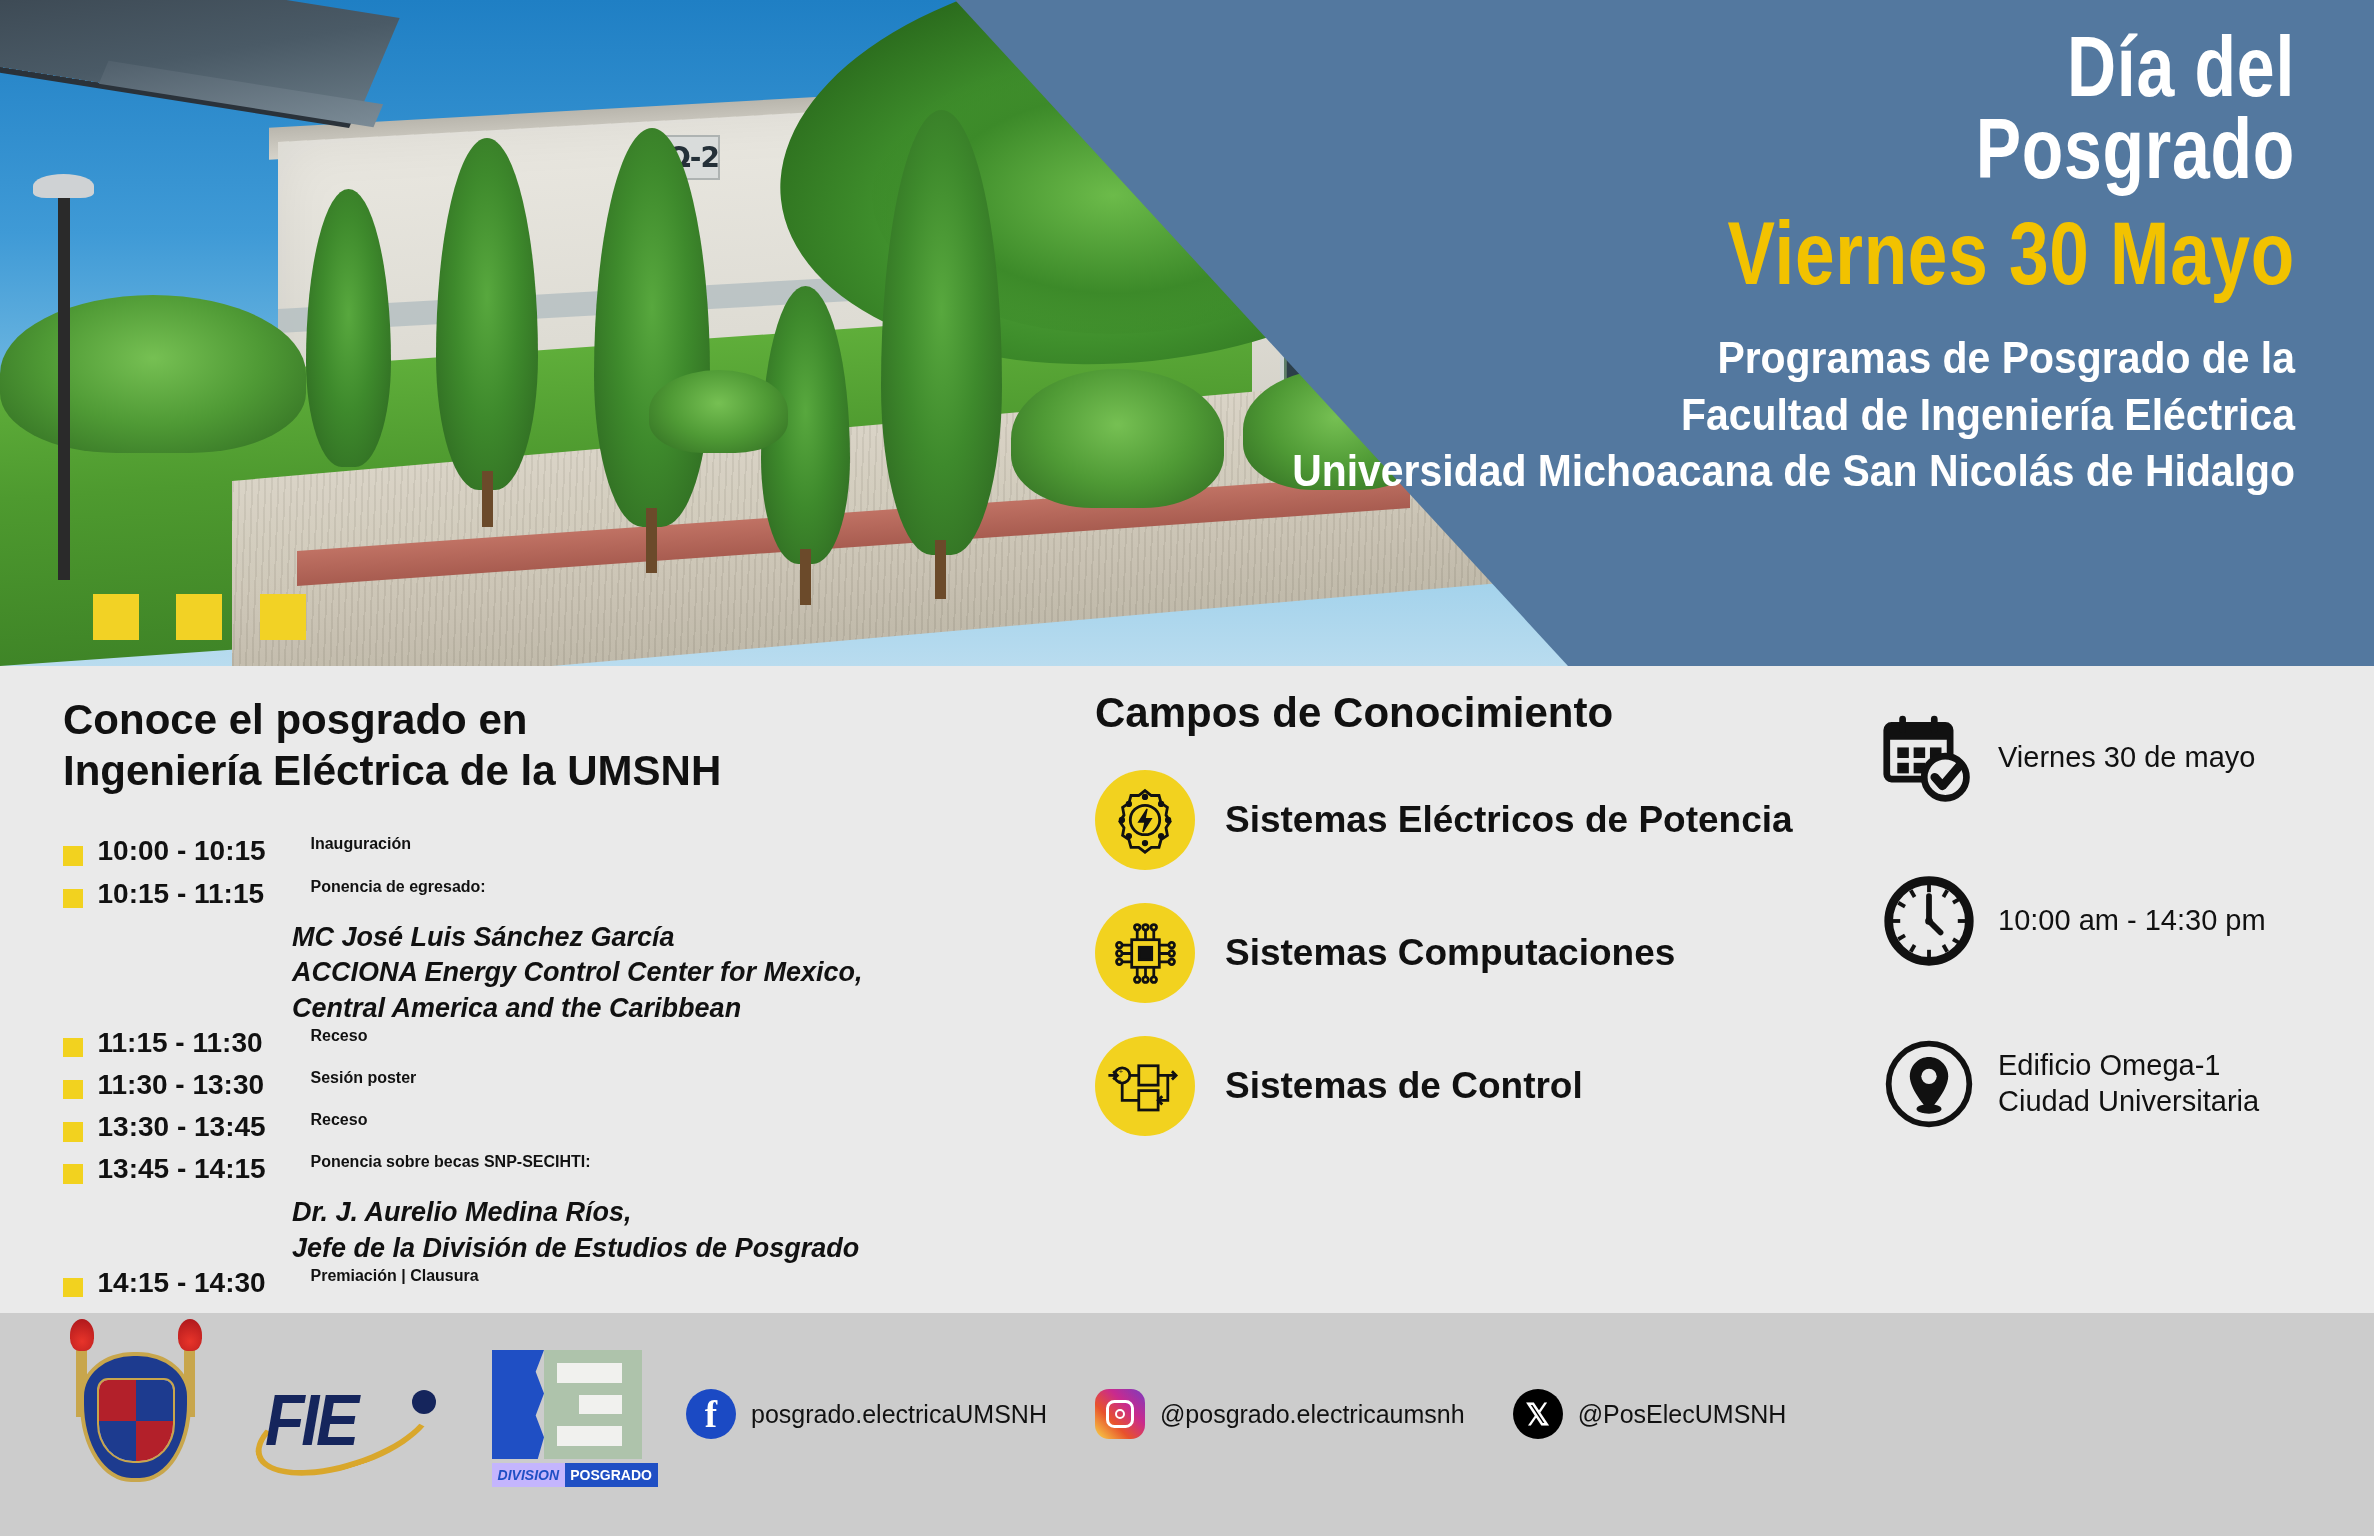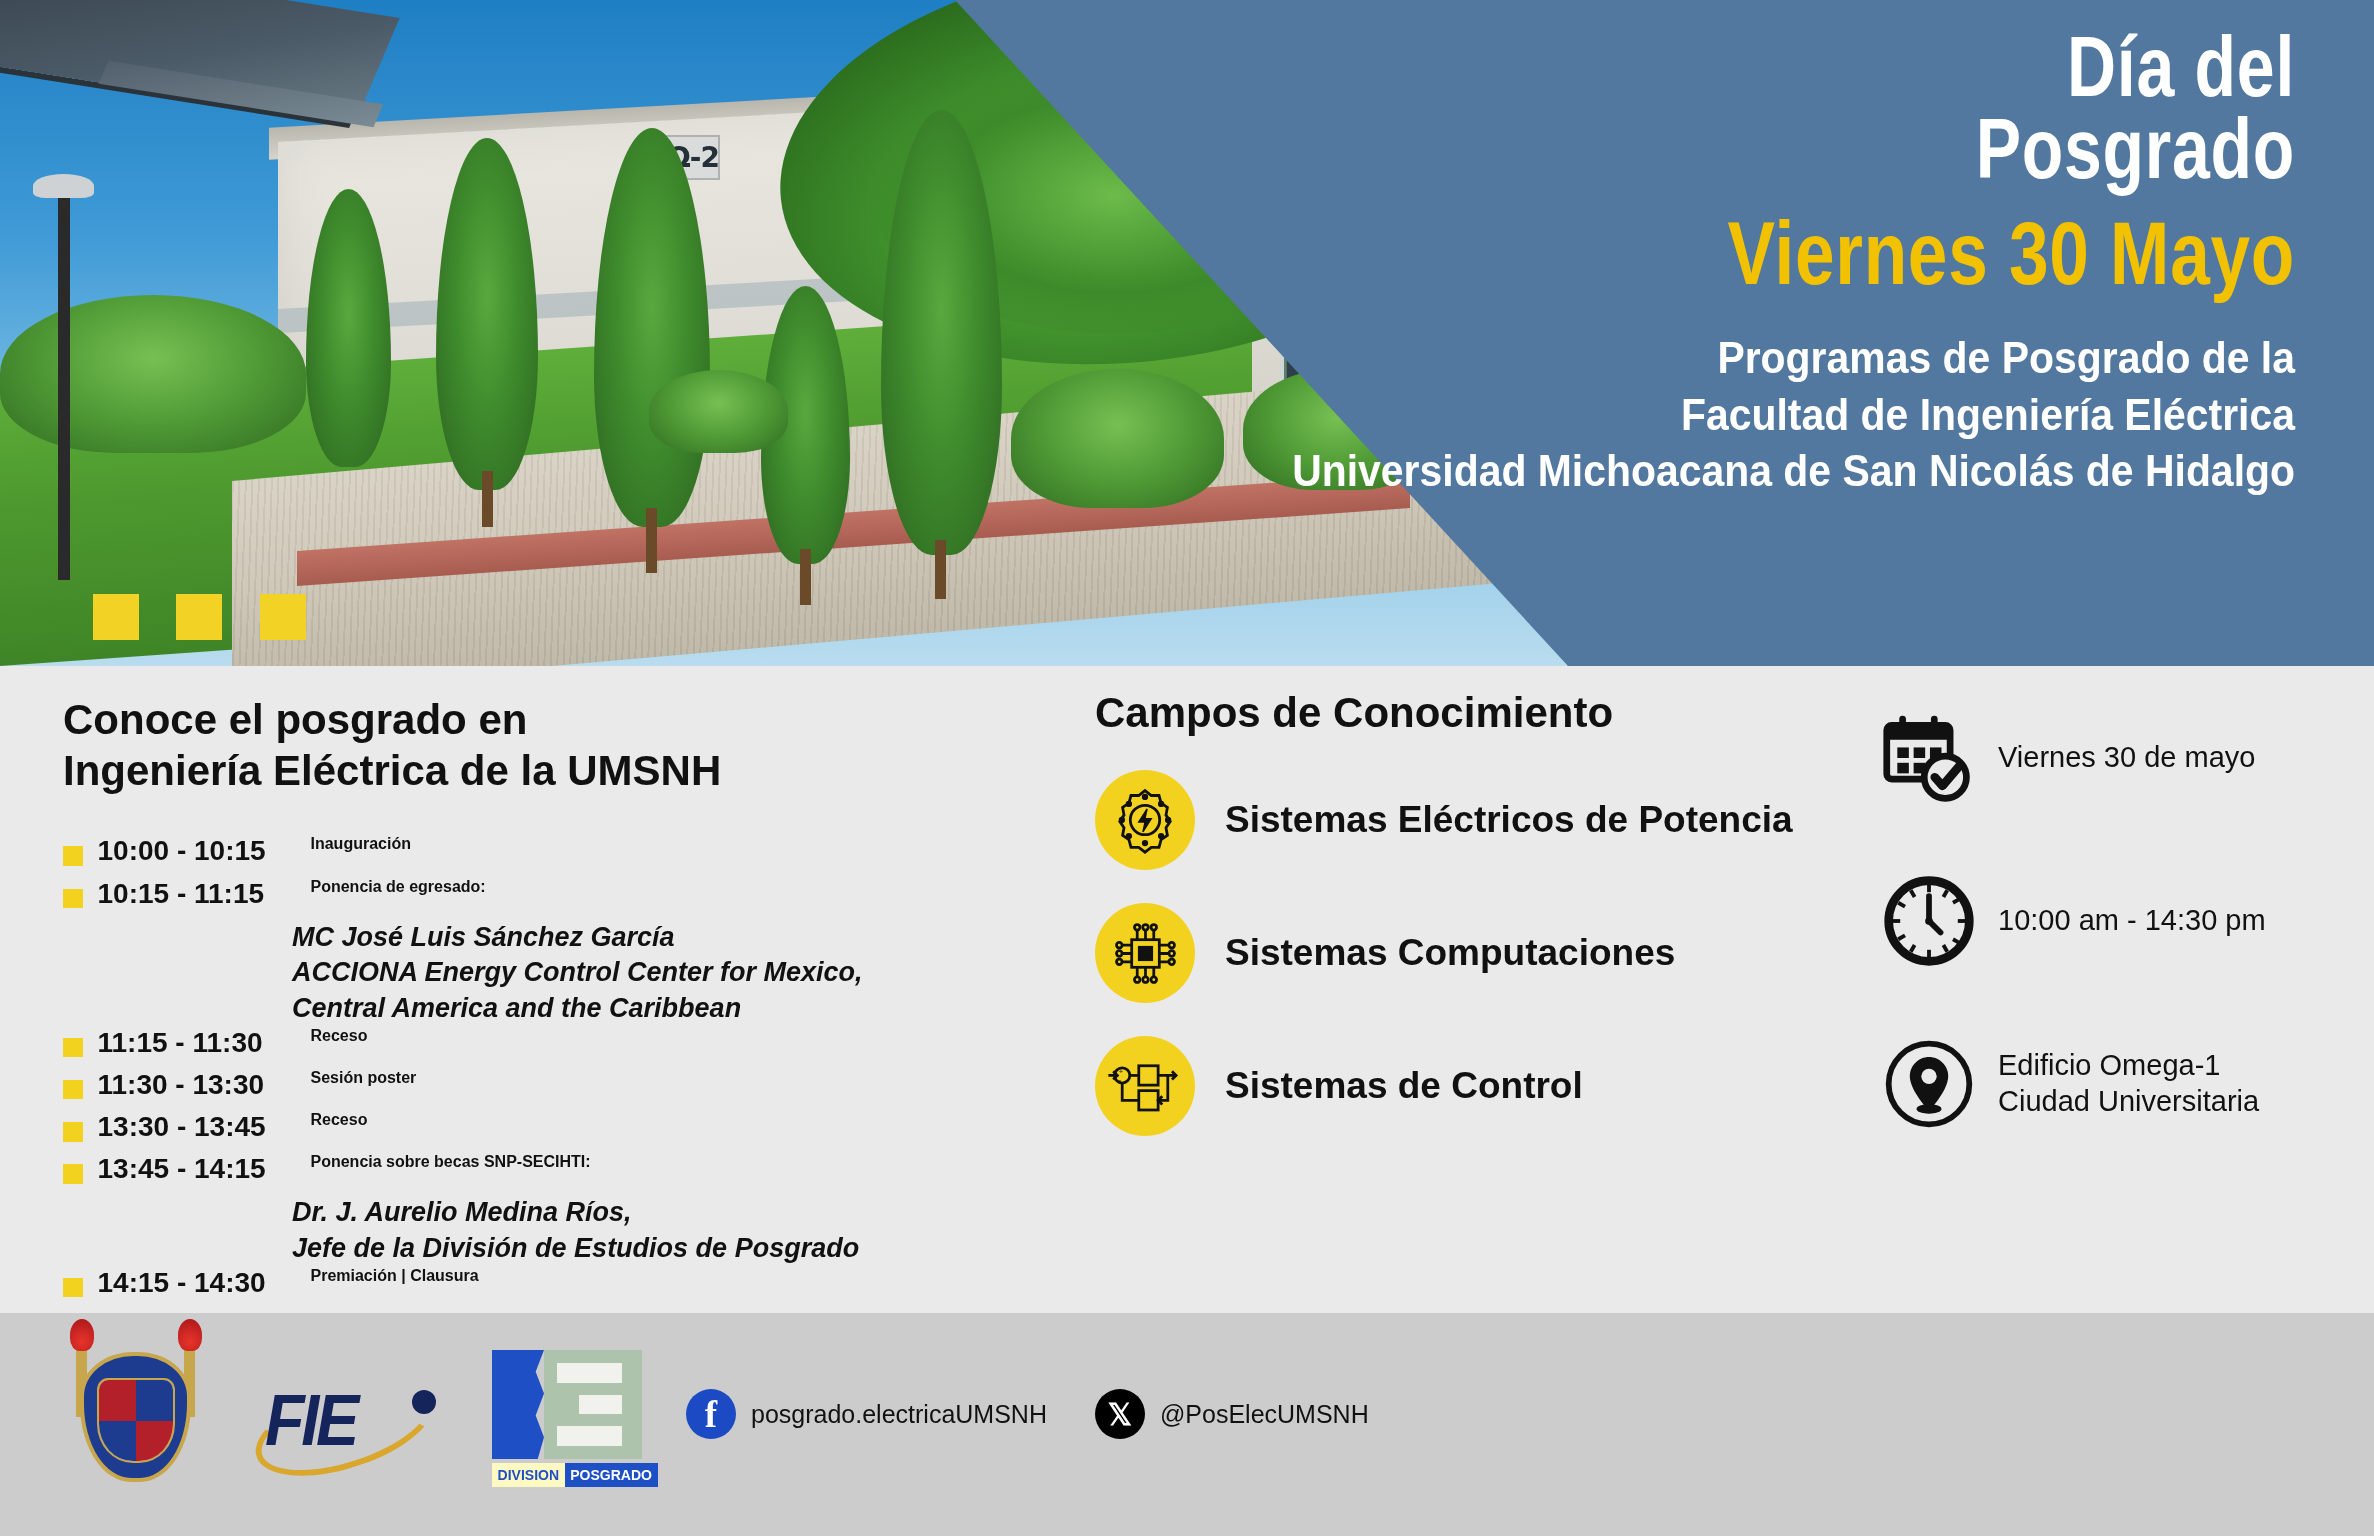--- a/index.html
+++ b/index.html
@@ -193,21 +193,21 @@
   .fie-dot { position:absolute; right:3.7px; top:22px; width:24px; height:24px; border-radius:50%; background:#15255c; }
 
   .ie-logo { width:150px; height:139px; position:relative; }
   .ie-box { position:absolute; left:0; top:0; width:150px; height:109px; display:flex; }
   .ie-i { width:52px; height:109px; background:#1f4fc4; clip-path:polygon(0 0,100% 0,84% 20%,100% 40%,84% 60%,100% 80%,88% 100%,0 100%); }
   .ie-e { flex:1; background:#aec3ab; position:relative; }
   .ie-e::before{ content:""; position:absolute; left:13px; top:13px; width:65px; height:20.4px; background:#f1f1ee; }
   .ie-e::after { content:""; position:absolute; left:13px; top:76px; width:65px; height:20.4px; background:#f1f1ee; }
   .ie-e-mid { position:absolute; left:35px; top:45px; width:43px; height:18.6px; background:#f1f1ee; }
   .ie-cap { position:absolute; left:0; top:113px; width:150px; height:24px; display:flex; font-size:14px; font-weight:bold; }
-  .ie-cap .a{ background:#fef9c3; color:#1f4fc4; padding:3.7px 5.6px; }
+  .ie-cap .a{ background:#c4b5fd; color:#1f4fc4; padding:3.7px 5.6px;font-style:italic; }
   .ie-cap .b{ background:#1f4fc4; color:#fff; padding:3.7px 5.6px; }
 
   .f-social { position:absolute; left:686px; top:76px; display:flex; align-items:center; gap:22px; }
   .sm { display:flex; align-items:center; gap:15px; margin-right:26px; }
   .sm-label { font-size:25px; color:#111; }
   .fb { width:50px; height:50px; border-radius:50%; background:#1b4ac4; display:flex; align-items:center; justify-content:center; color:#fff; font-weight:bold; font-size:37px; font-family:"Liberation Serif",serif; }
   .ig { width:50px; height:50px; border-radius:14px; background:linear-gradient(45deg,#f9d94a,#e8522c 35%,#c92a8e 65%,#7a3cc0); display:flex; align-items:center; justify-content:center; }
   .ig-in { width:28px; height:28px; border:3.7px solid #fff; border-radius:8.3px; display:flex; align-items:center; justify-content:center; }
   .ig-dot { width:10.2px; height:10.2px; border:2.8px solid #fff; border-radius:50%; }
   .xx { width:50px; height:50px; border-radius:50%; background:#000; display:flex; align-items:center; justify-content:center; color:#fff; font-weight:bold; font-size:30px; }
@@ -497,19 +497,27 @@
       </div>
     </div>
   </div>
 
   <div class="f-social">
     <div class="sm">
       <div class="fb">f</div>
       <div class="sm-label">posgrado.electricaUMSNH</div>
     </div>
     <div class="sm">
+      <div class="ig">
+          <div class="ig-in">
+            <div class="ig-dot"></div>
+          </div>
+        </div>
+      <div class="sm-label">@posgrado.electricaumsnh</div>
+    </div>
+    <div class="sm">
       <div class="xx">𝕏</div>
       <div class="sm-label">@PosElecUMSNH</div>
     </div>
   </div>
 
 </div>
 
 
 </body></html>

